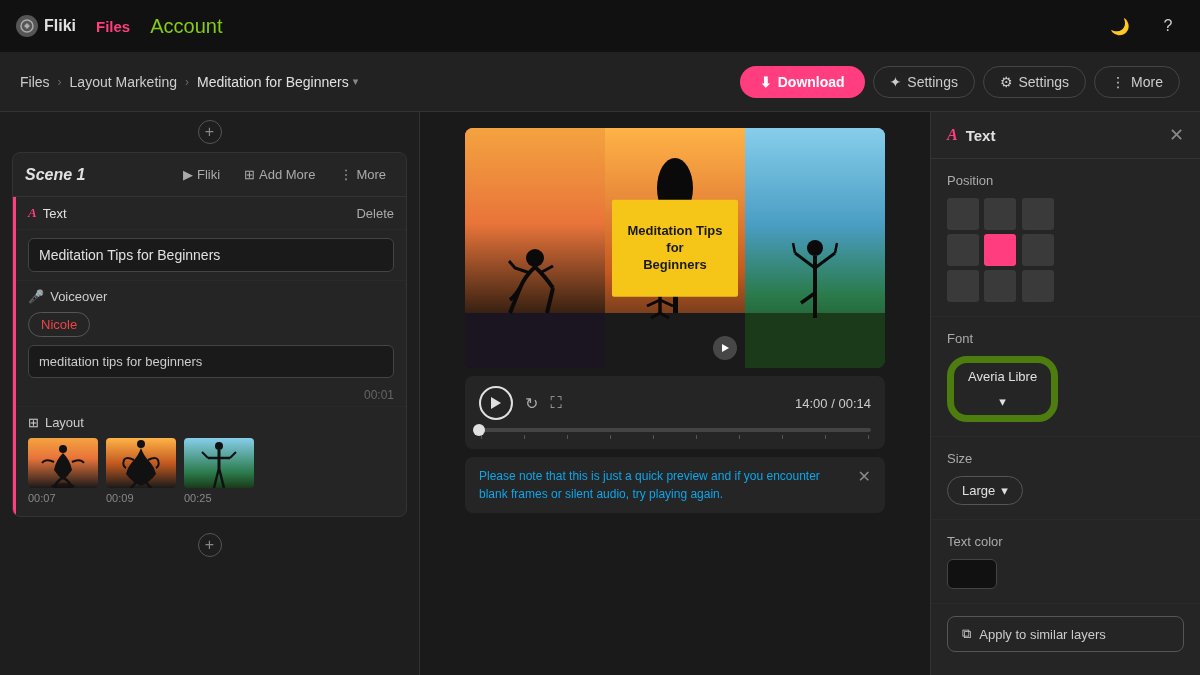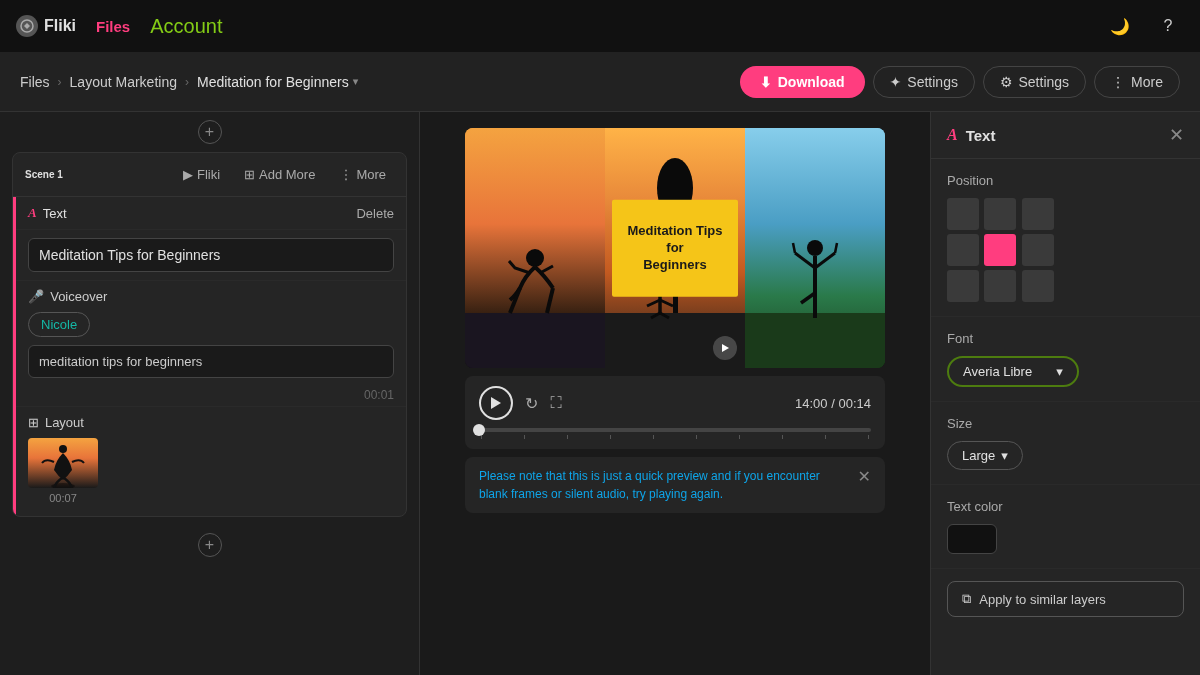--- a/index.html
+++ b/index.html
@@ -172,22 +172,23 @@
     .scene-header {
       display: flex;
       align-items: center;
       padding: 10px 12px;
       gap: 8px;
       border-bottom: 1px solid #333;
     }
     .scene-title {
       font-weight: 600;
       color: #e0e0e0;
-      font-size: 10px;
+      font-size: 16px;
       flex: 1;
+      font-style: italic;
     }
     .scene-btn {
       background: transparent;
       border: none;
       color: #aaa;
       font-size: 13px;
       cursor: pointer;
       display: flex;
       align-items: center;
       gap: 4px;
@@ -249,21 +250,21 @@
       gap: 6px;
       margin-bottom: 8px;
       color: #ccc;
       font-size: 13px;
     }
     .voice-chip {
       background: transparent;
       border: 1px solid #555;
       border-radius: 16px;
       padding: 4px 12px;
-      color: #14b8a6;
+      color: #ef4444;
       font-size: 13px;
       cursor: pointer;
       font-weight: 500;
       text-align: right;
     }
     .voiceover-text {
       margin-top: 8px;
       background: #1a1a1a;
       border: 1px solid #444;
       border-radius: 6px;
@@ -294,21 +295,20 @@
       font-size: 13px;
       font-weight: 500;
     }
     .layout-thumbs {
       display: flex;
       gap: 8px;
     }
     .layout-thumb {
       display: flex;
       flex-direction: column;
-      align-items: center;
       gap: 4px;
     }
     .thumb-img {
       width: 70px;
       height: 50px;
       border-radius: 4px;
       overflow: hidden;
       position: relative;
     }
     .thumb-duration {
@@ -531,29 +531,30 @@
       cursor: pointer;
       border: none;
     }
     .pos-cell.active {
       background: #ff3d7f;
     }
 
     
     .font-selector {
       background: transparent;
-      border: 2px solid #4d7c0f;
+      border: 7px solid #4d7c0f;
       border-radius: 20px;
       padding: 6px 14px;
       color: #e0e0e0;
       font-size: 13px;
       cursor: pointer;
       display: flex;
       align-items: center;
-      gap: 24px;
+      gap: 10px;
+      flex-direction: column;
     }
     .size-selector {
       background: transparent;
       border: 1px solid #555;
       border-radius: 20px;
       padding: 6px 14px;
       color: #e0e0e0;
       font-size: 13px;
       cursor: pointer;
       display: flex;
@@ -735,21 +736,52 @@
                     <path d="M26 24 Q18 20 14 25" stroke="#111" stroke-width="2" fill="none"></path>
                     <path d="M44 24 Q52 20 56 25" stroke="#111" stroke-width="2" fill="none"></path>
                     <path d="M34 40 Q28 44 26 50" stroke="#111" stroke-width="2.5" fill="none"></path>
                     <path d="M36 40 Q42 44 44 50" stroke="#111" stroke-width="2.5" fill="none"></path>
                   </svg>
                 </div>
               </div>
               <span class="thumb-duration">00:07</span>
             </div>
 
-
+            <div class="layout-thumb">
+              <div class="thumb-img">
+                <div class="thumb-cell-2">
+                  <svg width="70" height="50" viewBox="0 0 70 50" style="position:absolute;bottom:0;left:0;">
+                    <path d="M35 10 Q32 18 28 22 Q22 28 20 36 Q26 44 35 48 Q44 44 50 36 Q48 28 42 22 Q38 18 35 10Z" fill="#111"></path>
+                    <circle cx="35" cy="6" r="4" fill="#111"></circle>
+                    <path d="M28 22 Q20 18 18 22 Q16 28 20 30" stroke="#111" stroke-width="2" fill="none"></path>
+                    <path d="M42 22 Q50 18 52 22 Q54 28 50 30" stroke="#111" stroke-width="2" fill="none"></path>
+                    <path d="M30 44 Q26 50 24 50" stroke="#111" stroke-width="2.5" fill="none"></path>
+                    <path d="M40 44 Q44 50 46 50" stroke="#111" stroke-width="2.5" fill="none"></path>
+                  </svg>
+                </div>
+              </div>
+              <span class="thumb-duration">00:09</span>
+            </div>
+
+            <div class="layout-thumb">
+              <div class="thumb-img">
+                <div class="thumb-cell-3">
+                  <svg width="70" height="50" viewBox="0 0 70 50" style="position:absolute;bottom:0;left:0;">
+                    <circle cx="35" cy="8" r="4" fill="#111"></circle>
+                    <path d="M35 12 L35 30" stroke="#111" stroke-width="3" fill="none"></path>
+                    <path d="M24 20 L46 20" stroke="#111" stroke-width="2.5" fill="none"></path>
+                    <path d="M35 30 L30 50" stroke="#111" stroke-width="2.5" fill="none"></path>
+                    <path d="M35 30 L40 50" stroke="#111" stroke-width="2.5" fill="none"></path>
+                    <path d="M24 20 L18 14" stroke="#111" stroke-width="2" fill="none"></path>
+                    <path d="M46 20 L52 14" stroke="#111" stroke-width="2" fill="none"></path>
+                  </svg>
+                </div>
+              </div>
+              <span class="thumb-duration">00:25</span>
+            </div>
           </div>
         </div>
       </div>
     </div>
 
     <div class="add-scene-top">
       <button class="add-btn">+</button>
     </div>
   </div>
 

